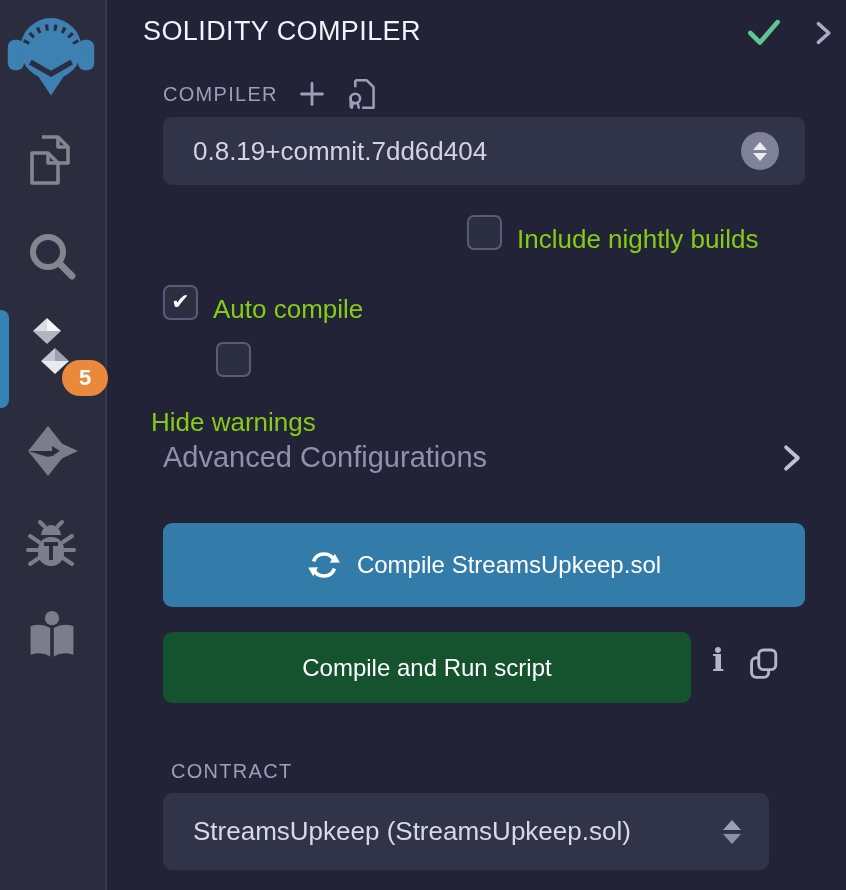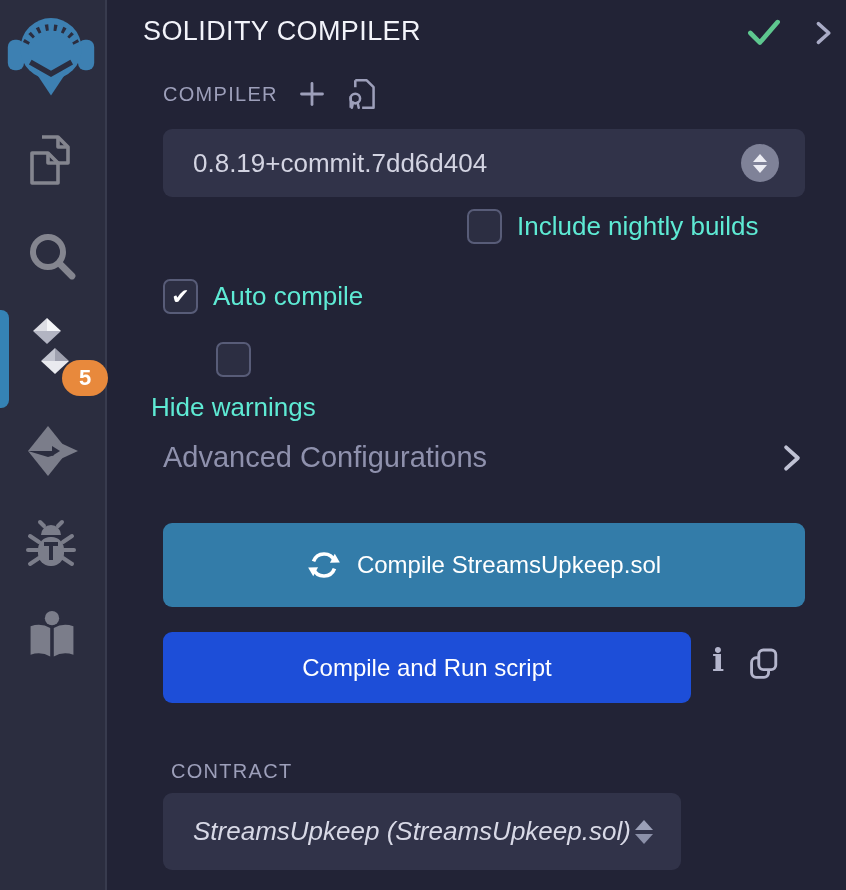--- a/index.html
+++ b/index.html
@@ -38,55 +38,55 @@
     font-size:20px;letter-spacing:1.3px;color:#9d9fba;font-weight:400;
   }
   .compiler-row{
     position:absolute;left:54px;top:78px;display:flex;align-items:center;gap:20px;text-align:center;
   }
   .icon-btn{cursor:pointer;display:inline-flex;align-items:center;}
   .select-box{
     position:absolute;background:#313349;border-radius:9px;cursor:pointer;
     display:flex;align-items:center;
   }
-  .version-select{left:54px;top:117px;width:642px;height:68px;margin-top:12px;}
+  .version-select{left:54px;top:117px;width:642px;height:68px;}
   .select-text{margin-left:30px;font-size:26px;color:#d3d4e2;}
   .spin-circle{
     position:absolute;right:26px;top:50%;transform:translateY(-50%);
     width:38px;height:38px;border-radius:50%;background:#7f8298;
     display:flex;flex-direction:column;align-items:center;justify-content:center;gap:3px;
   }
   .tri-up{width:0;height:0;border-left:7px solid transparent;border-right:7px solid transparent;border-bottom:8px solid #ecedf4;}
   .tri-down{width:0;height:0;border-left:7px solid transparent;border-right:7px solid transparent;border-top:8px solid #ecedf4;}
   .check-row{position:absolute;display:flex;align-items:center;gap:15px;}
   .checkbox{
     width:35px;height:35px;border-radius:7px;border:2px solid #585c78;
     background:#2c2e42;cursor:pointer;display:flex;align-items:center;justify-content:center;
     color:#ffffff;font-size:22px;line-height:1;
   }
-  .check-label{font-size:26px;color:#5eead4;cursor:pointer;}
+  .check-label{font-size:26px;color:#84cc16;cursor:pointer;margin-top:15px;}
   .advanced-row{
     position:absolute;left:54px;top:441px;width:642px;display:flex;
     align-items:center;justify-content:space-between;cursor:pointer;
   }
   .advanced-label{font-size:29px;color:#8f91ad;}
   .btn{
     position:absolute;border-radius:9px;display:flex;align-items:center;justify-content:center;
     gap:16px;color:#ffffff;font-size:24px;cursor:pointer;border:none;
   }
   .btn-compile{left:54px;top:523px;width:642px;height:84px;background:#337ca9;font-weight:500;}
-  .btn-run{left:54px;top:632px;width:528px;height:71px;background:#1d4ed8;font-weight:500;}
+  .btn-run{left:54px;top:632px;width:528px;height:71px;background:#14532d;font-weight:500;}
   .info-glyph{
     position:absolute;left:597px;top:641px;width:24px;
     font-family:"DejaVu Serif","Liberation Serif",serif;font-weight:bold;
     font-size:32px;color:#b4b5cc;cursor:pointer;text-align:center;
   }
   .copy-btn{position:absolute;left:638px;top:646px;cursor:pointer;}
   .contract-label{position:absolute;left:62px;top:760px;}
-  .contract-select{left:54px;top:793px;width:518px;height:77px;font-style:italic;}
+  .contract-select{left:54px;top:793px;width:606px;height:77px;}
   .sel-arrows{
     position:absolute;right:28px;top:50%;transform:translateY(-50%);
     display:flex;flex-direction:column;align-items:center;gap:4px;
   }
   .sel-tri-up{width:0;height:0;border-left:9px solid transparent;border-right:9px solid transparent;border-bottom:10px solid #9ba0b8;}
   .sel-tri-down{width:0;height:0;border-left:9px solid transparent;border-right:9px solid transparent;border-top:10px solid #8b90a8;}
 </style>
 </head>
 <body>
 

